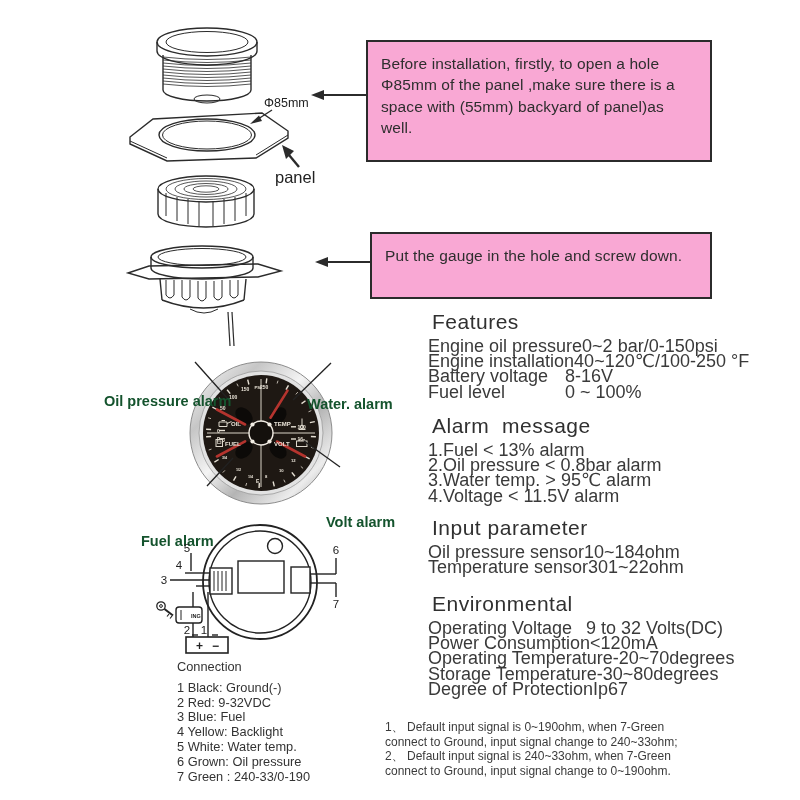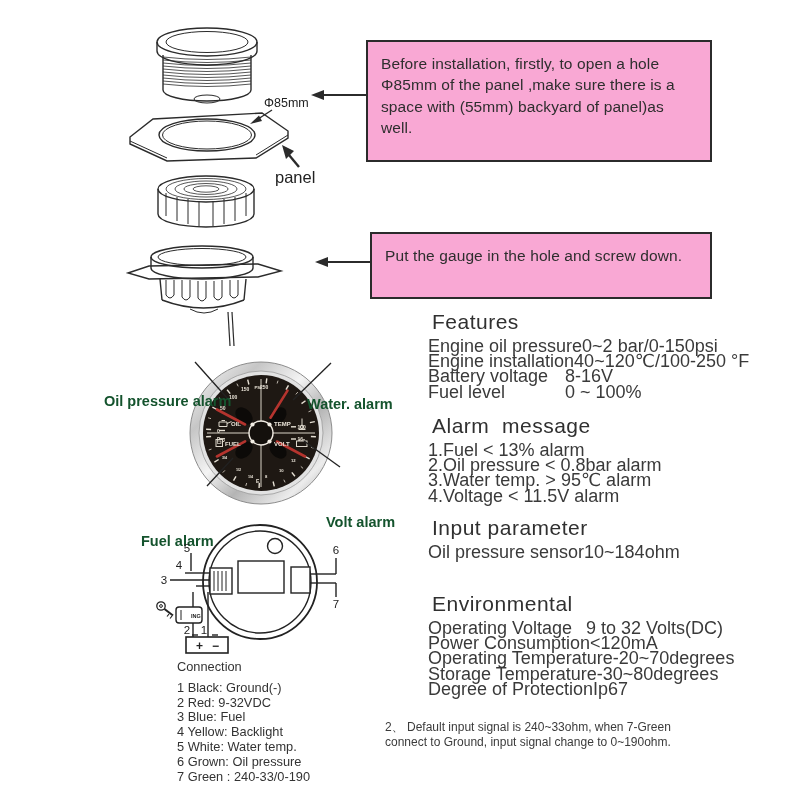--- a/index.html
+++ b/index.html
@@ -380,20 +380,24 @@
     <div class="alarm-item">3.Water temp. &gt; 95℃ alarm</div>
     <div class="alarm-item">4.Voltage &lt; 11.5V alarm</div>
   </div>
 
   <div class="section inputp" style="left:428px;top:516px">
     <h2>Input parameter</h2>
     <div class="spec-row">
       <span class="lbl">Oil pressure sensor</span>
       <span class="val">10~184ohm</span>
     </div>
+    <div class="spec-row">
+      <span class="lbl">Temperature sensor</span>
+      <span class="val">301~22ohm</span>
+    </div>
   </div>
 
   <div class="section envir" style="left:428px;top:592px">
     <h2>Environmental</h2>
     <div class="spec-row">
       <span class="lbl">Operating Voltage</span>
       <span class="val">9 to 32 Volts(DC)</span>
     </div>
     <div class="spec-row">
       <span class="lbl">Power Consumption</span>
@@ -407,16 +411,17 @@
       <span class="lbl">Storage Temperature</span>
       <span class="val">-30~80degrees</span>
     </div>
     <div class="spec-row">
       <span class="lbl">Degree of Protection</span>
       <span class="val">Ip67</span>
     </div>
   </div>
 
   <div class="notes" style="left:385px;top:720px">
+    <p>1、 Default  input signal is 0~190ohm, when 7-Green connect to Ground,  input signal change to 240~33ohm;</p>
     <p>2、 Default  input signal is 240~33ohm, when 7-Green connect to Ground, input signal change to 0~190ohm.</p>
   </div>
 
 </div>
 
 </body></html>

